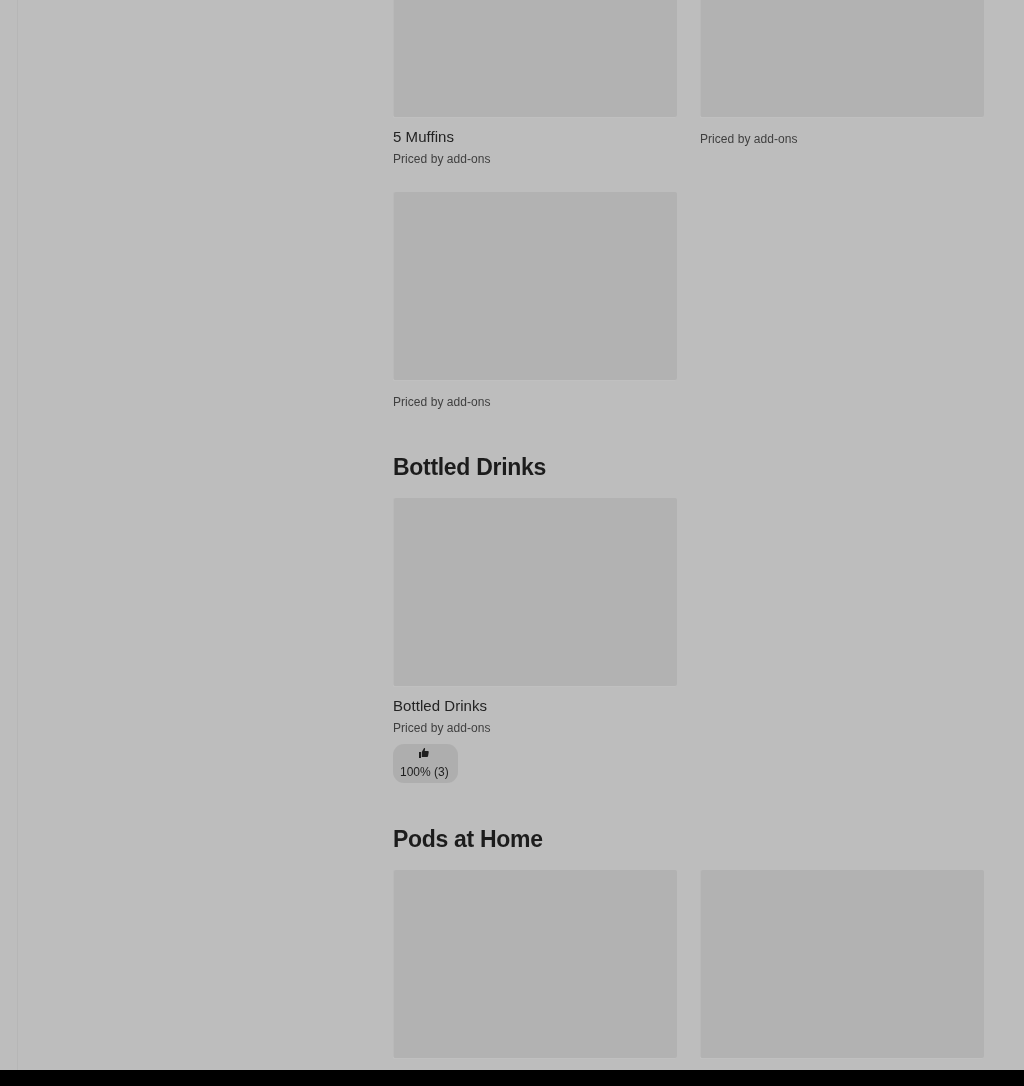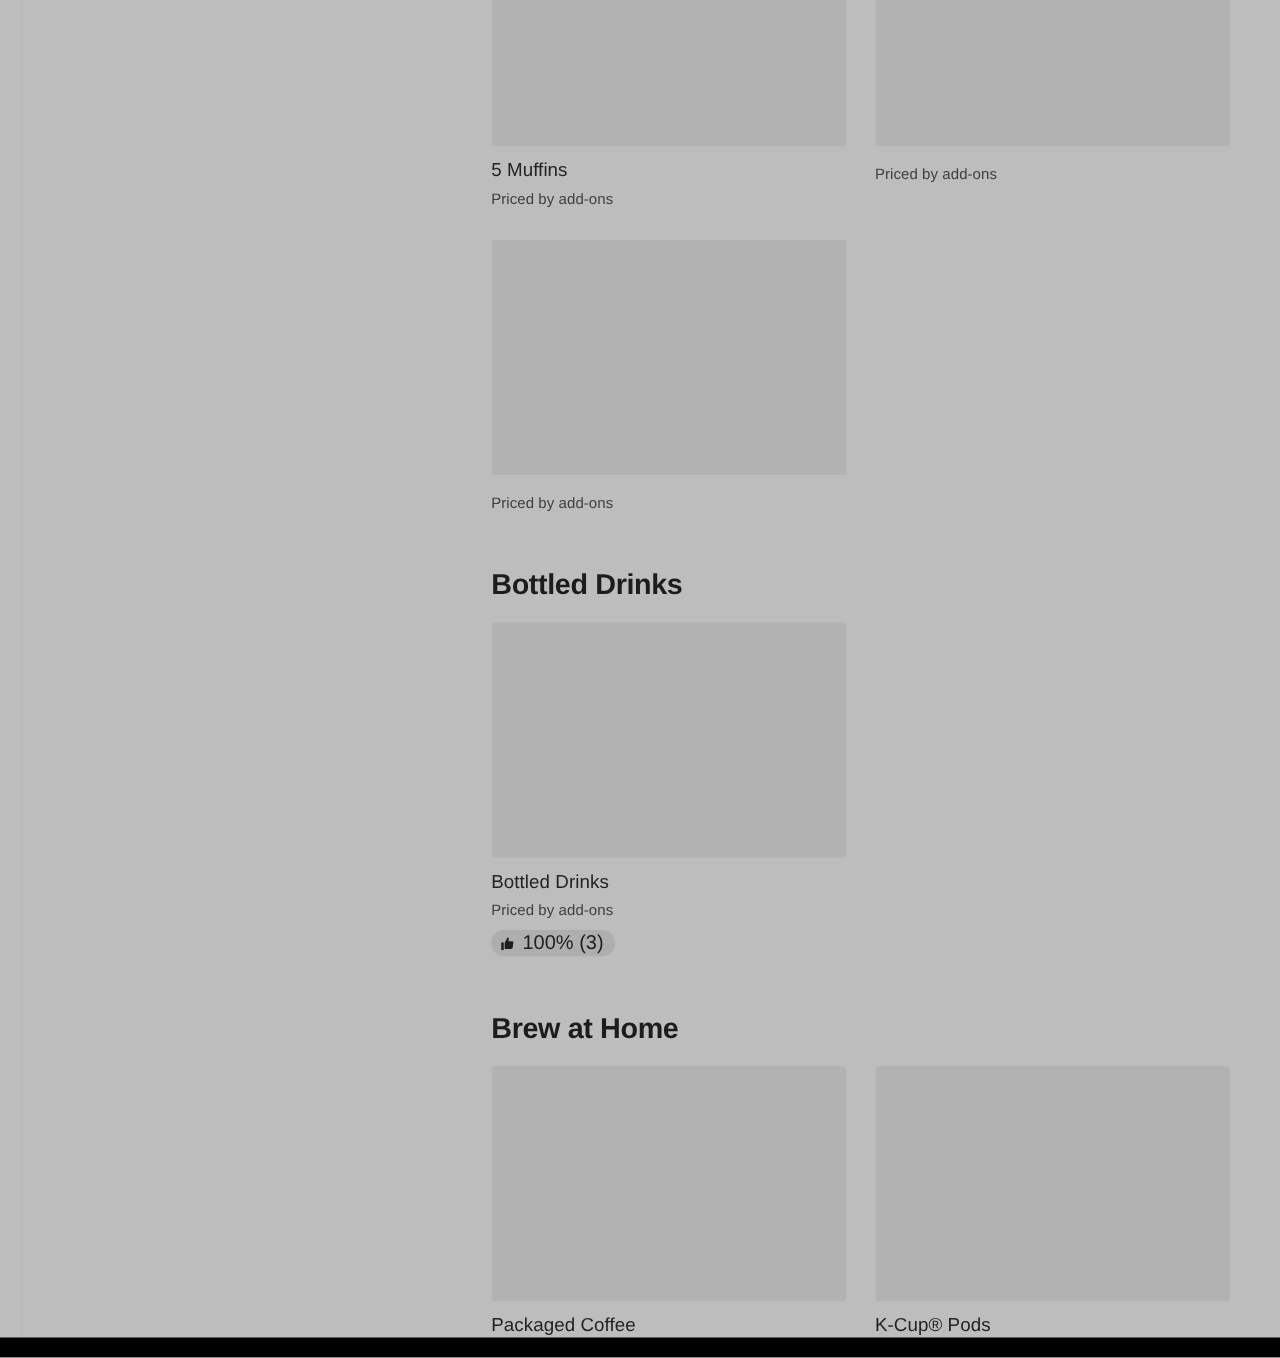--- a/index.html
+++ b/index.html
@@ -114,23 +114,24 @@
   }
 
   .rating-badge {
     display: inline-flex;
     align-items: center;
     gap: 6px;
     margin-top: 7px;
     padding: 3px 9px 3px 7px;
     border-radius: 11px;
     background: rgba(170,170,170,0.75);
-    font-size: 16px;
+    font-size: 12px;
     line-height: 15px;
     color: #1e1e1e;
+    flex-direction: column;
   }
 
   .thumbs-icon {
     display: inline-block;
     width: 12px;
     height: 12px;
     line-height: 12px;
     font-size: 11px;
     color: #1e1e1e;
   }
@@ -199,21 +200,21 @@
             </div>
           </div>
         </div>
 
       </div>
     </div>
 
     <div class="gap-section-top"></div>
 
     <div class="section">
-      <h2 class="section-title">Brew at Home</h2>
+      <h2 class="section-title">Pods at Home</h2>
       <div class="gap-title-grid"></div>
       <div class="grid">
 
         <div class="card">
           <div class="card-thumb tall"></div>
           <div class="card-body">
             <div class="card-title">Packaged Coffee</div>
 
           </div>
         </div>

